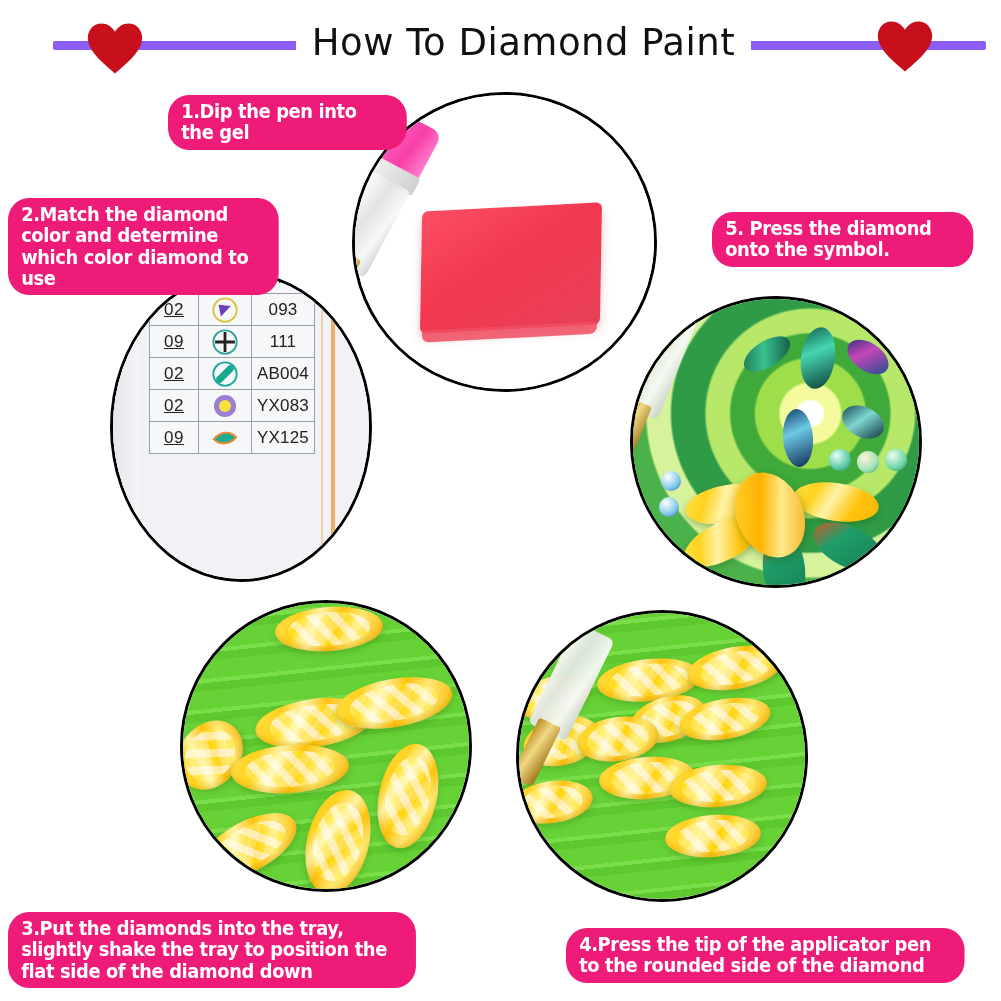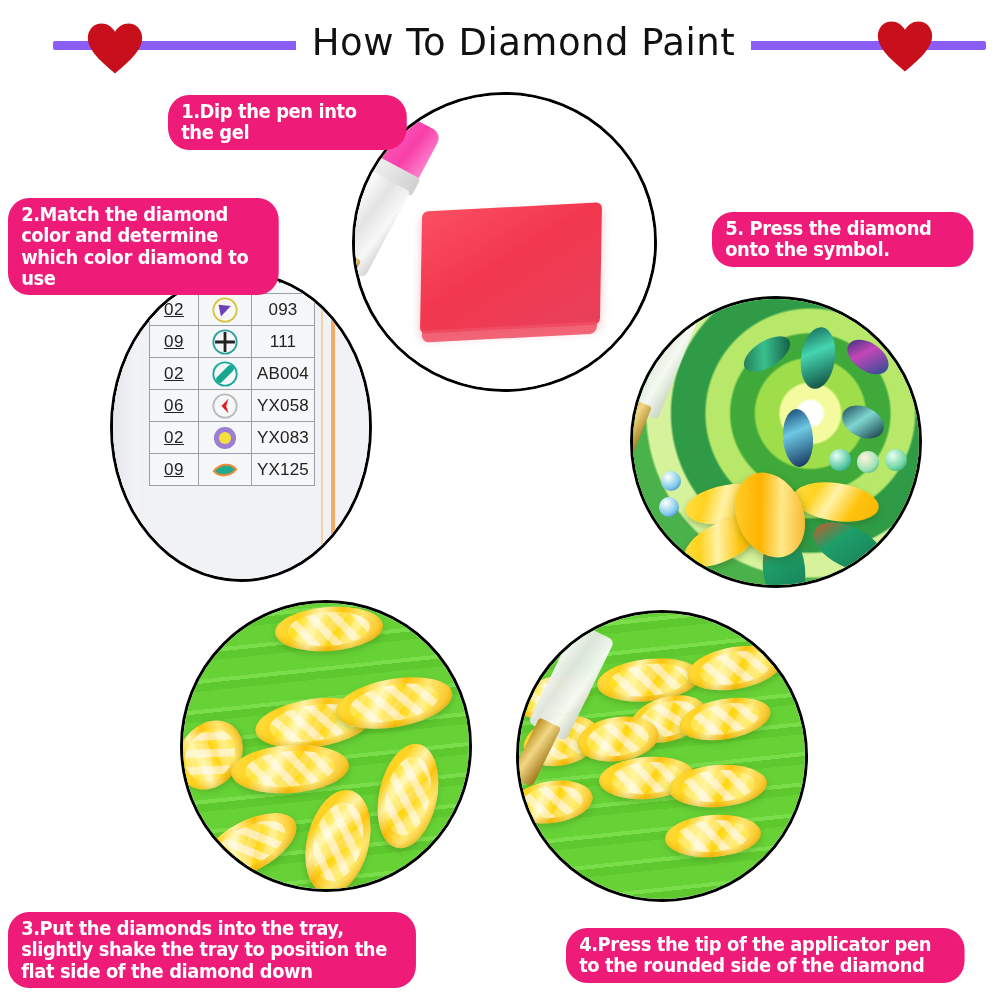--- a/index.html
+++ b/index.html
@@ -283,30 +283,20 @@
           <td class="cnum">02</td>
           <td class="csym">
             <svg class="sym" viewBox="0 0 24 24">
                   <circle cx="12" cy="12" r="10" fill="none" stroke="#17a79b" stroke-width="1.6"></circle>
                   <path d="M7.5 16.5 L16.5 7.5" stroke="#18a88f" stroke-width="6" stroke-linecap="round"></path>
                 </svg>
           </td>
           <td class="ccol">AB004</td>
         </tr>
         <tr>
-          <td class="cnum">06</td>
-          <td class="csym">
-            <svg class="sym" viewBox="0 0 24 24">
-                  <circle cx="12" cy="12" r="10" fill="none" stroke="#b9b9b9" stroke-width="1.6"></circle>
-                  <path d="M15 5.5 L9 12 L15 18.5 L13 12 Z" fill="#e01c26"></path>
-                </svg>
-          </td>
-          <td class="ccol">YX058</td>
-        </tr>
-        <tr>
           <td class="cnum">02</td>
           <td class="csym">
             <svg class="sym" viewBox="0 0 24 24">
                   <circle cx="12" cy="12" r="9.5" fill="#9a7fd4"></circle>
                   <circle cx="12" cy="12" r="5.2" fill="#f5e03c"></circle>
                 </svg>
           </td>
           <td class="ccol">YX083</td>
         </tr>
         <tr>

